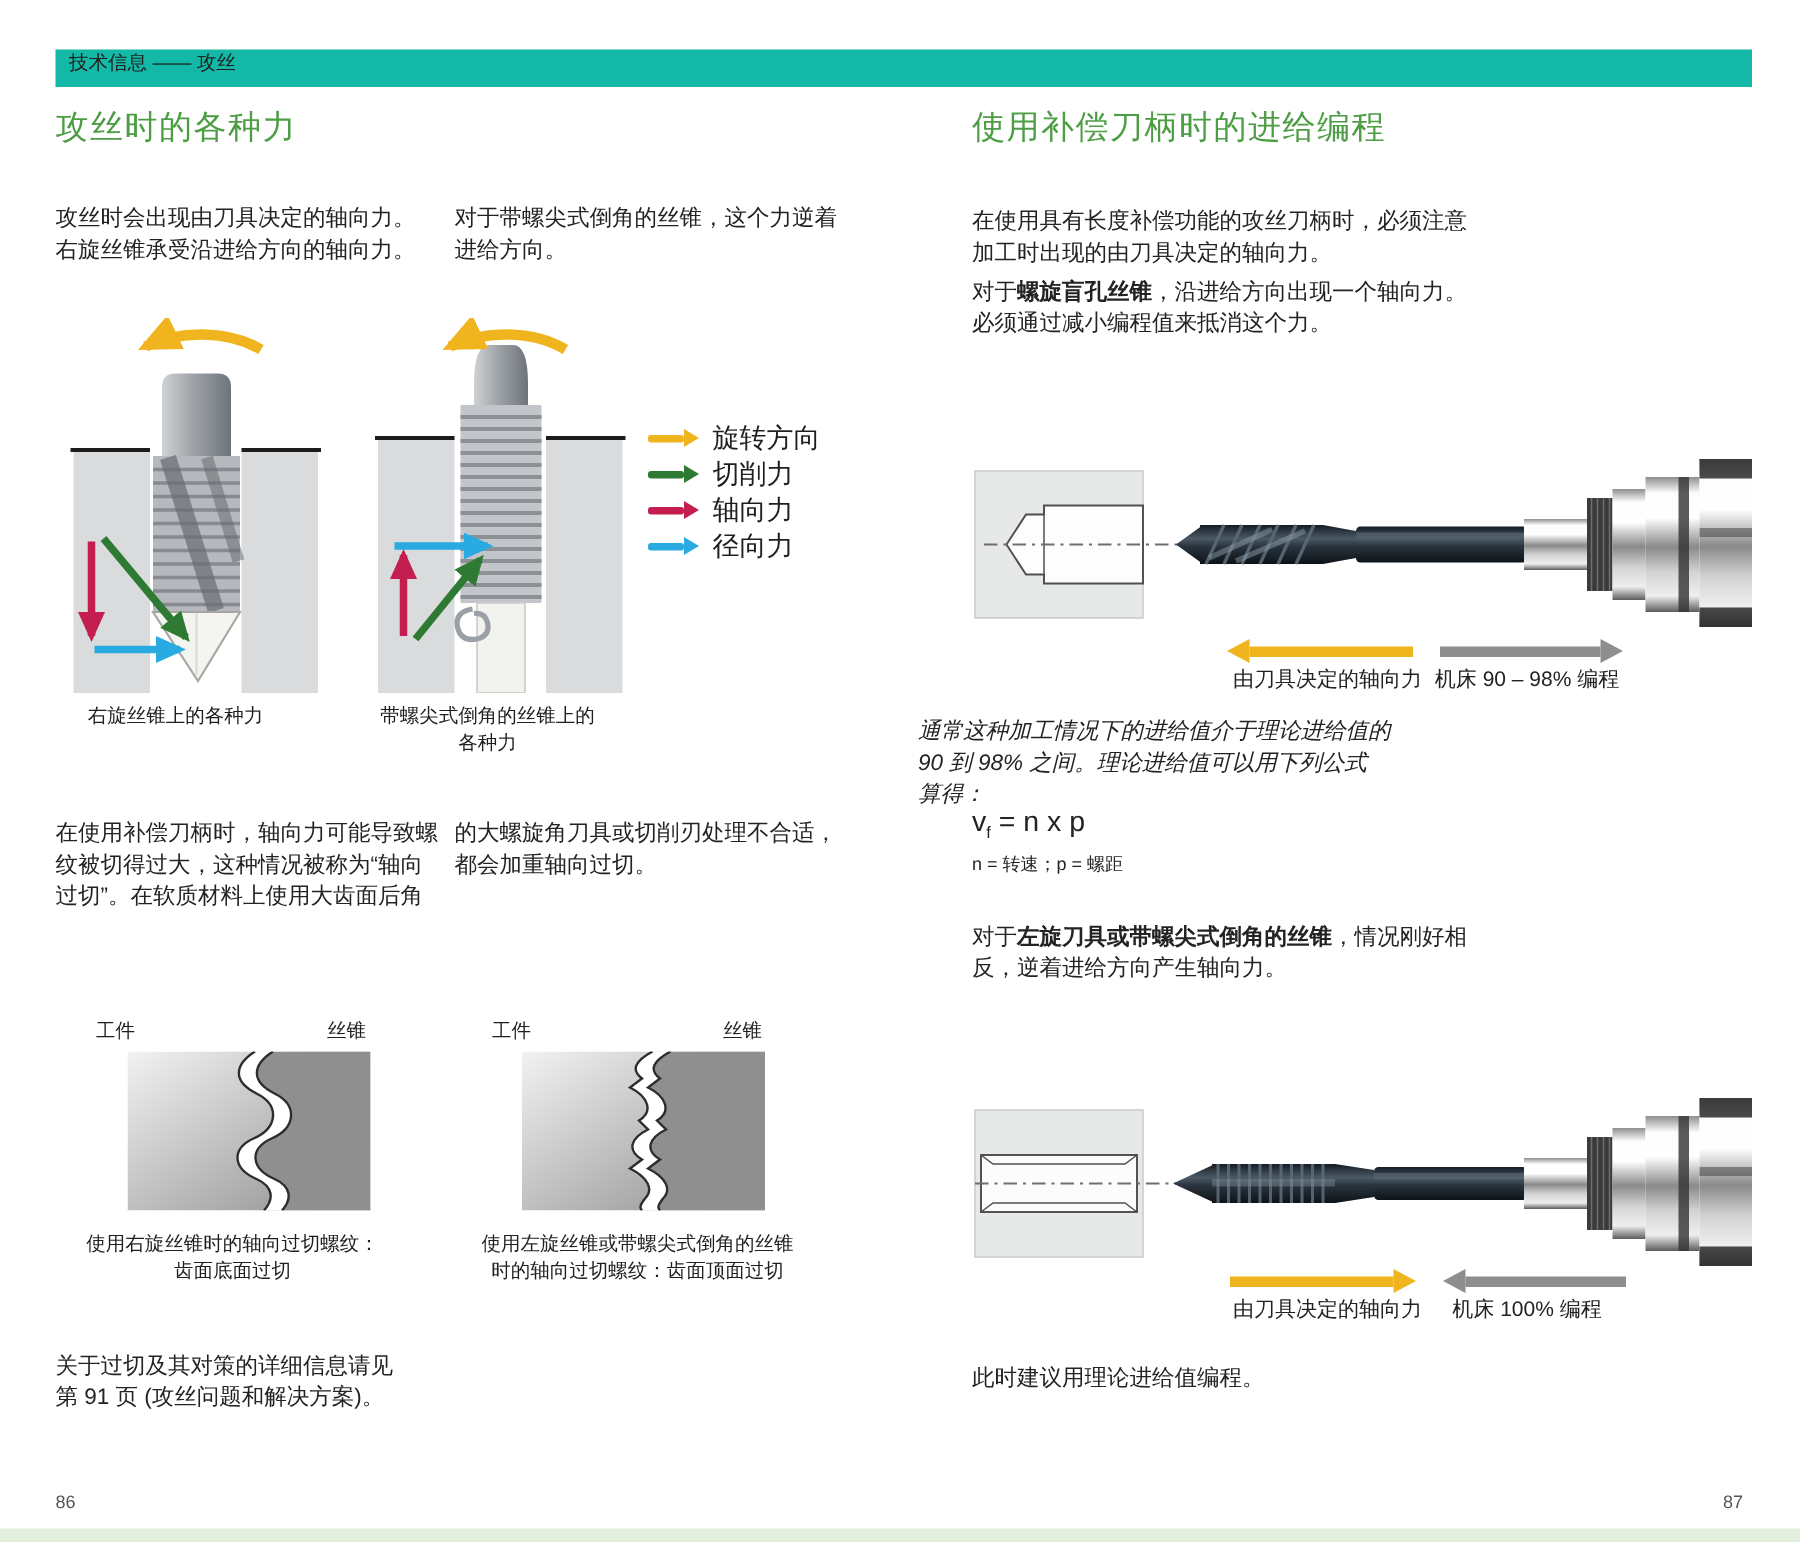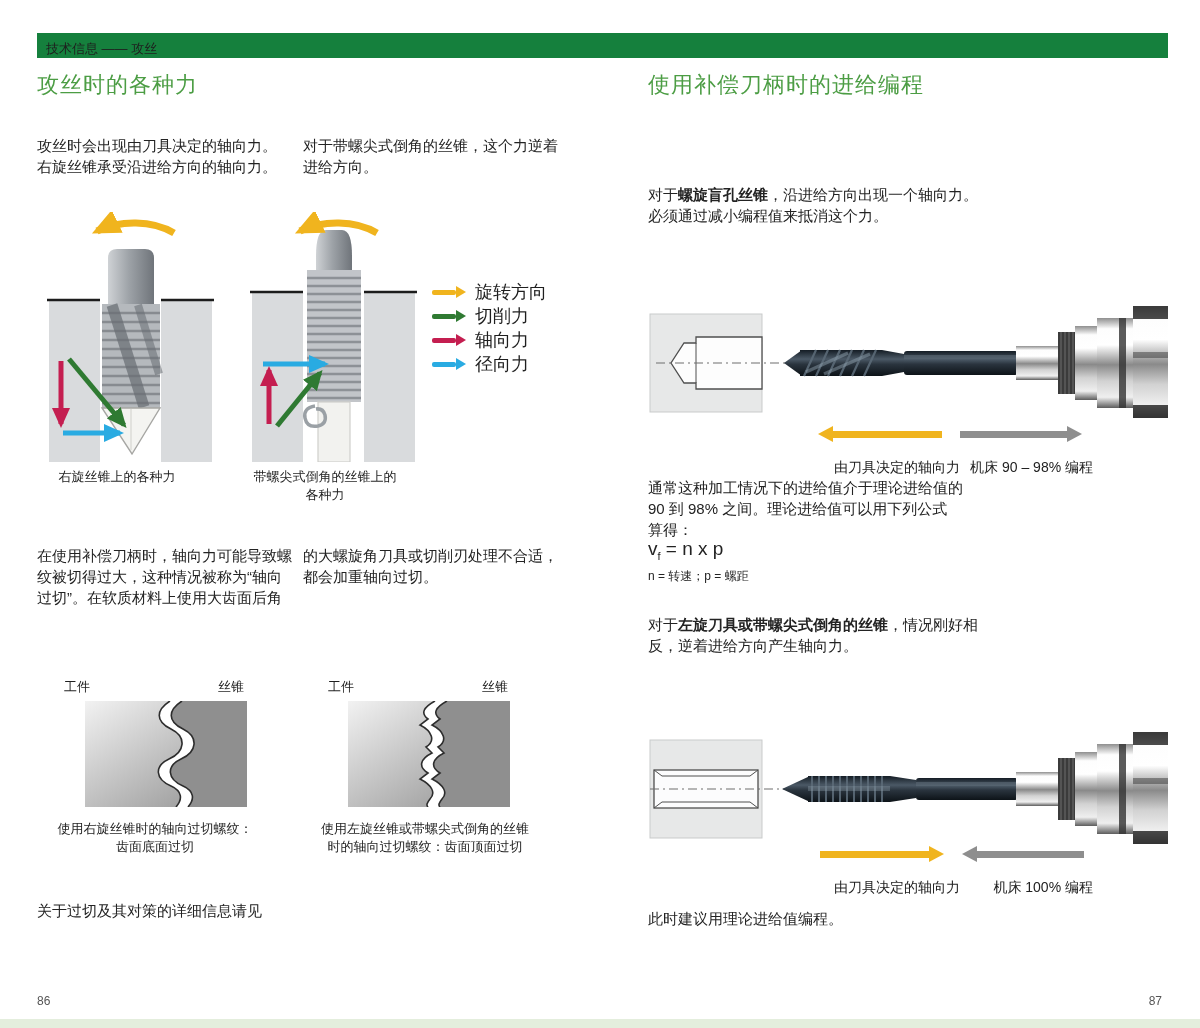--- a/index.html
+++ b/index.html
@@ -1,19 +1,19 @@
 <!DOCTYPE html>
 <html><head>
 <meta charset="utf-8">
 <style>
   html,body{margin:0;padding:0;background:#fff;}
   .page{position:relative;width:1200px;height:1028px;background:#ffffff;overflow:hidden;
         font-family:"Liberation Sans","DejaVu Sans",sans-serif;color:#232323;}
-  .header-bar{position:absolute;left:37px;top:33px;width:1131px;height:25px;background:#15803d;
-        display:flex;align-items:flex-end;padding-left:9px;box-sizing:border-box;
+  .header-bar{position:absolute;left:37px;top:33px;width:1131px;height:25px;background:#14b8a6;
+        display:flex;align-items:flex-start;padding-left:9px;box-sizing:border-box;
         font-size:13px;color:#1e1e1e;}
   .bottom-strip{position:absolute;left:0;bottom:0;width:1200px;height:9px;background:#e4eedd;}
   .h-green{position:absolute;font-size:22px;font-weight:normal;color:#4c9d44;letter-spacing:1px;}
   .para{position:absolute;font-size:15px;line-height:21px;color:#232323;}
   .para .b{font-weight:bold;}
   .caption{position:absolute;font-size:13px;line-height:18px;color:#1f1f1f;text-align:center;}
   .fig-label{position:absolute;font-size:13px;color:#1f1f1f;}
   .page-num{position:absolute;font-size:12px;color:#555;}
   .figure{position:absolute;}
   
@@ -27,21 +27,21 @@
   .arrow .bar{flex:1;height:7px;}
   .arrow .head{width:0;height:0;border-top:8px solid transparent;border-bottom:8px solid transparent;}
   .arrow.right .head{border-left:15px solid;}
   .arrow.left  .head{border-right:15px solid;}
   .yellow .bar{background:#f0b41e;}
   .yellow.right .head{border-left-color:#f0b41e;}
   .yellow.left  .head{border-right-color:#f0b41e;}
   .gray .bar{background:#8e8e8e;}
   .gray.right .head{border-left-color:#8e8e8e;}
   .gray.left  .head{border-right-color:#8e8e8e;}
-  .arrow-label{position:absolute;font-size:14px;color:#222;text-align:right;white-space:nowrap;margin-top:15px;}
+  .arrow-label{position:absolute;font-size:14px;color:#222;text-align:center;white-space:nowrap;}
   .formula{position:absolute;font-size:19px;color:#232323;}
   .formula sub{font-size:11px;}
   .formula-note{position:absolute;font-size:12px;color:#232323;}
 </style>
 </head>
 <body>
 
 <div class="page">
 
   <div class="header-bar">
@@ -220,24 +220,29 @@
     <div>使用右旋丝锥时的轴向过切螺纹：</div>
     <div>齿面底面过切</div>
   </div>
   <div class="caption" style="left:310px;top:820px;width:230px;">
     <div>使用左旋丝锥或带螺尖式倒角的丝锥</div>
     <div>时的轴向过切螺纹：齿面顶面过切</div>
   </div>
 
   <div class="para" style="left:37px;top:900px;width:320px;">
     <div>关于过切及其对策的详细信息请见</div>
+    <div>第 91 页 (攻丝问题和解决方案)。</div>
   </div>
 
   <div class="h-green" style="left:648px;top:70px;">使用补偿刀柄时的进给编程</div>
 
+  <div class="para" style="left:648px;top:137px;width:400px;">
+    <div>在使用具有长度补偿功能的攻丝刀柄时，必须注意</div>
+    <div>加工时出现的由刀具决定的轴向力。</div>
+  </div>
 
   <div class="para" style="left:648px;top:184px;width:400px;">
     <div><span>对于</span><span class="b">螺旋盲孔丝锥</span><span>，沿进给方向出现一个轴向力。</span></div>
     <div>必须通过减小编程值来抵消这个力。</div>
   </div>
 
   <div class="figure" style="left:648px;top:306px;width:520px;height:160px;">
     <svg width="520" height="112" viewBox="0 0 520 112">
       <defs>
         <linearGradient id="faC" x1="0" y1="0" x2="0" y2="1">
@@ -287,21 +292,21 @@
         <span class="bar"></span>
       </div>
     <div class="arrow right gray" style="left:312px;top:120px;width:122px;">
         <span class="bar"></span>
         <span class="head"></span>
       </div>
     <div class="arrow-label" style="left:162px;top:138px;width:150px;">由刀具决定的轴向力</div>
     <div class="arrow-label" style="left:295px;top:138px;width:150px;">机床 90 – 98% 编程</div>
   </div>
 
-  <div class="para" style="left:648px;top:477px;width:400px;">
+  <div class="para" style="left:612px;top:477px;width:400px;font-style:italic;">
     <div>通常这种加工情况下的进给值介于理论进给值的</div>
     <div>90 到 98% 之间。理论进给值可以用下列公式</div>
     <div>算得：</div>
   </div>
 
   <div class="formula" style="left:648px;top:538px;">
     <span>v</span><sub>f</sub> <span>= n x p</span>
   </div>
   <div class="formula-note" style="left:648px;top:568px;">n = 转速；p = 螺距</div>
 

